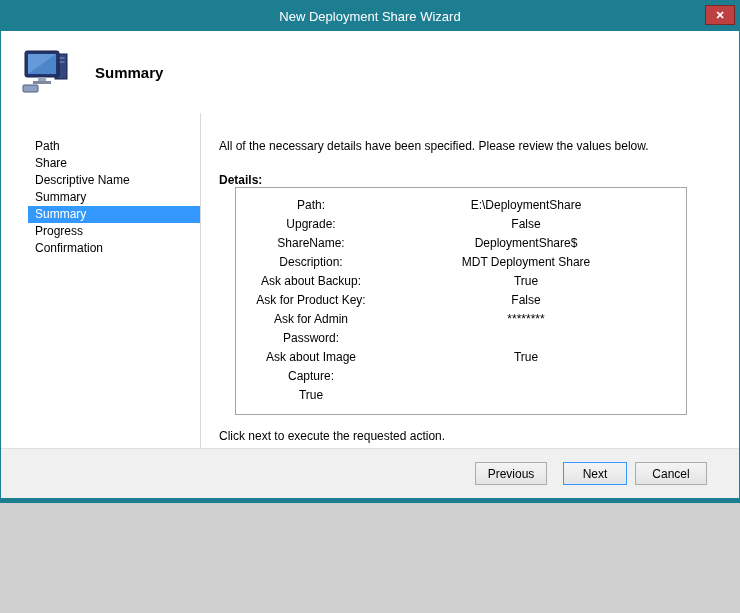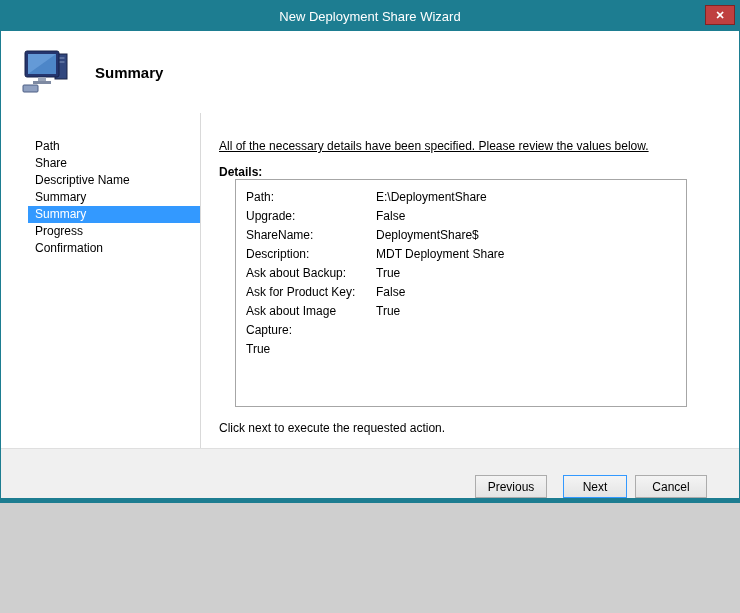--- a/index.html
+++ b/index.html
@@ -70,45 +70,46 @@
   }
   .sidebar .step.selected {
     background: #3399ff; color: #ffffff;
   }
 
   .main {
     flex: 1 1 auto;
     padding: 26px 20px 0 18px;
     font-size: 12px; color: #000;
   }
-  .intro { margin-bottom: 12px; text-decoration: underline; }
+  .intro { margin-bottom: 20px; }
   .details-label { margin-bottom: 0; font-weight: bold; }
 
   .details-panel {
     margin-left: 16px;
     width: 452px; height: 228px;
     border: 1px solid #a6a6a6;
     background: #ffffff;
     padding: 8px 10px;
     overflow: hidden;
   }
   .detail-row {
     display: grid;
     grid-template-columns: 130px 1fr;
     line-height: 19px;
+    text-align: center;
   }
 
   .footer-note { margin-top: 14px; }
 
   
   .bottombar {
     flex: 0 0 50px; height: 50px;
     background: #f0f0f0;
     border-top: 1px solid #dfdfdf;
-    display: flex; justify-content: flex-end; align-items: flex-end;
+    display: flex; justify-content: flex-end; align-items: flex-start;
     padding: 13px 32px 0 0;
   }
   .btn {
     height: 23px;
     font-family: "Liberation Sans", sans-serif;
     font-size: 12px; color: #000;
     background: linear-gradient(#f4f4f4, #e4e4e4);
     border: 1px solid #acacac;
     cursor: default;
   }
@@ -180,20 +181,24 @@
         </div>
         <div class="detail-row">
           <span>Ask about Backup:</span>
           <span>True</span>
         </div>
         <div class="detail-row">
           <span>Ask for Product Key:</span>
           <span>False</span>
         </div>
         <div class="detail-row">
+          <span>Ask for Admin Password:</span>
+          <span>********</span>
+        </div>
+        <div class="detail-row">
           <span>Ask about Image Capture:</span>
           <span>True</span>
         </div>
         <div class="detail-row">
           <span>True</span>
         </div>
       </div>
 
       <div class="footer-note">Click next to execute the requested action.</div>
     </div>

